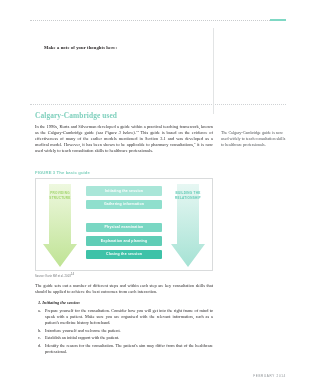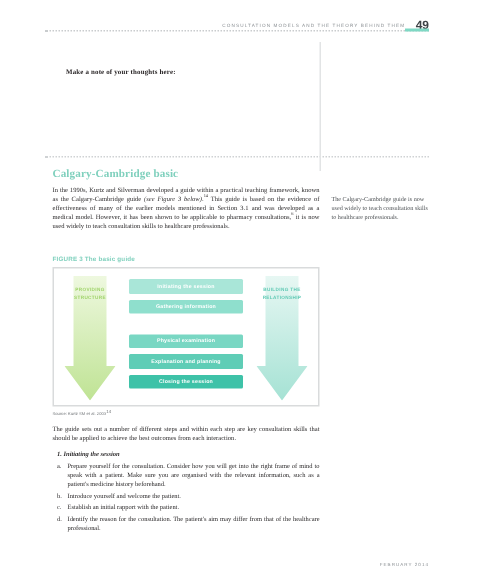--- a/index.html
+++ b/index.html
@@ -289,36 +289,32 @@
     letter-spacing: 0.7px;
     color: #8a8f93;
     text-transform: uppercase;
   }
 </style>
 </head>
 <body>
 
 <div class="page">
 
-  <div class="header">
-    <span class="header-title">Consultation models and the theory behind them</span>
-    <span class="header-pageno">49</span>
-  </div>
   <div class="header-rule"></div>
   <div class="header-rule-accent"></div>
 
   <div class="notes-block">
     <div class="notes-title">Make a note of your thoughts here:</div>
     <div class="notes-area"></div>
   </div>
   <div class="notes-rule"></div>
   <div class="col-divider"></div>
 
   <div class="main-col">
-    <h2 class="section-head">Calgary-Cambridge basic</h2>
+    <h2 class="section-head">Calgary-Cambridge used</h2>
     <p class="body"><span>In the 1990s, Kurtz and Silverman developed a guide within a practical teaching framework, known as the Calgary-Cambridge guide </span><span class="it">(see Figure 3 below)</span><span>.</span><sup>14</sup><span> This guide is based on the evidence of effectiveness of many of the earlier models mentioned in Section 3.1 and was developed as a medical model. However, it has been shown to be applicable to pharmacy consultations,</span><sup>6</sup><span> it is now used widely to teach consultation skills to healthcare professionals.</span></p>
   </div>
 
   <div class="margin-note">The Calgary-Cambridge guide is now used widely to teach consultation skills to healthcare professionals.</div>
 
   <div class="figure">
     <div class="figure-caption">FIGURE 3 The basic guide</div>
 
     <div class="figure-frame">
 

